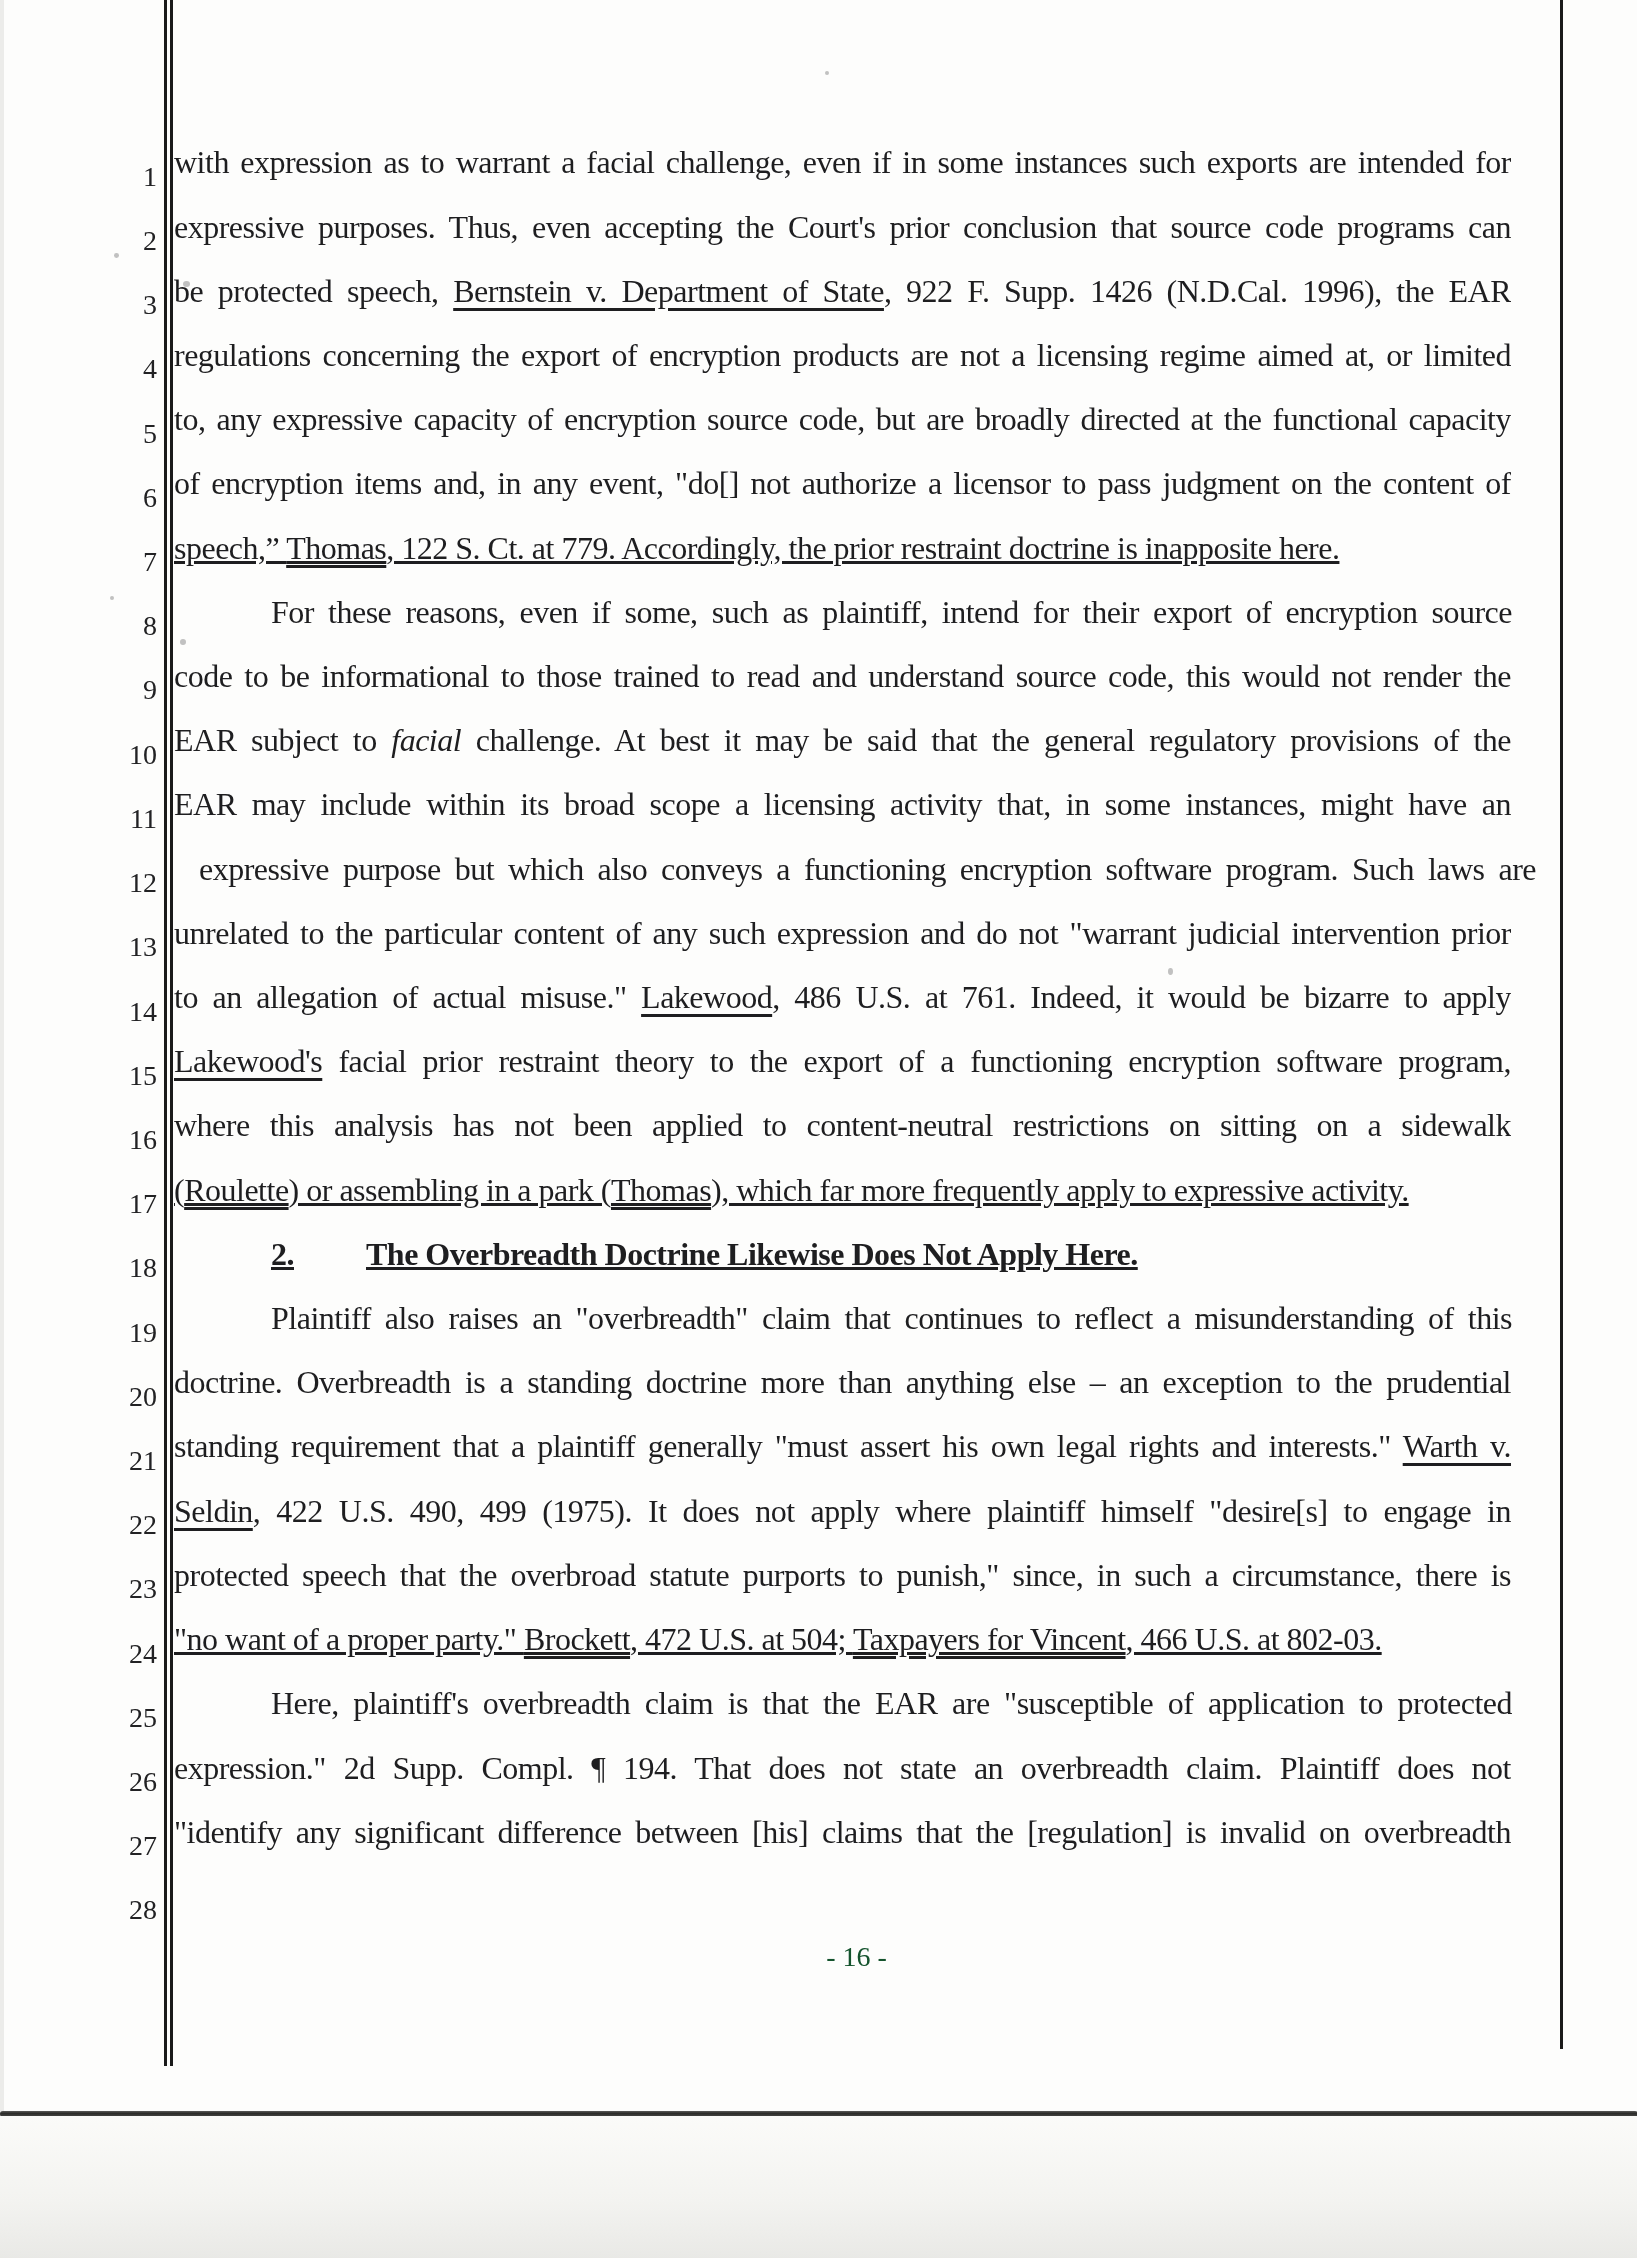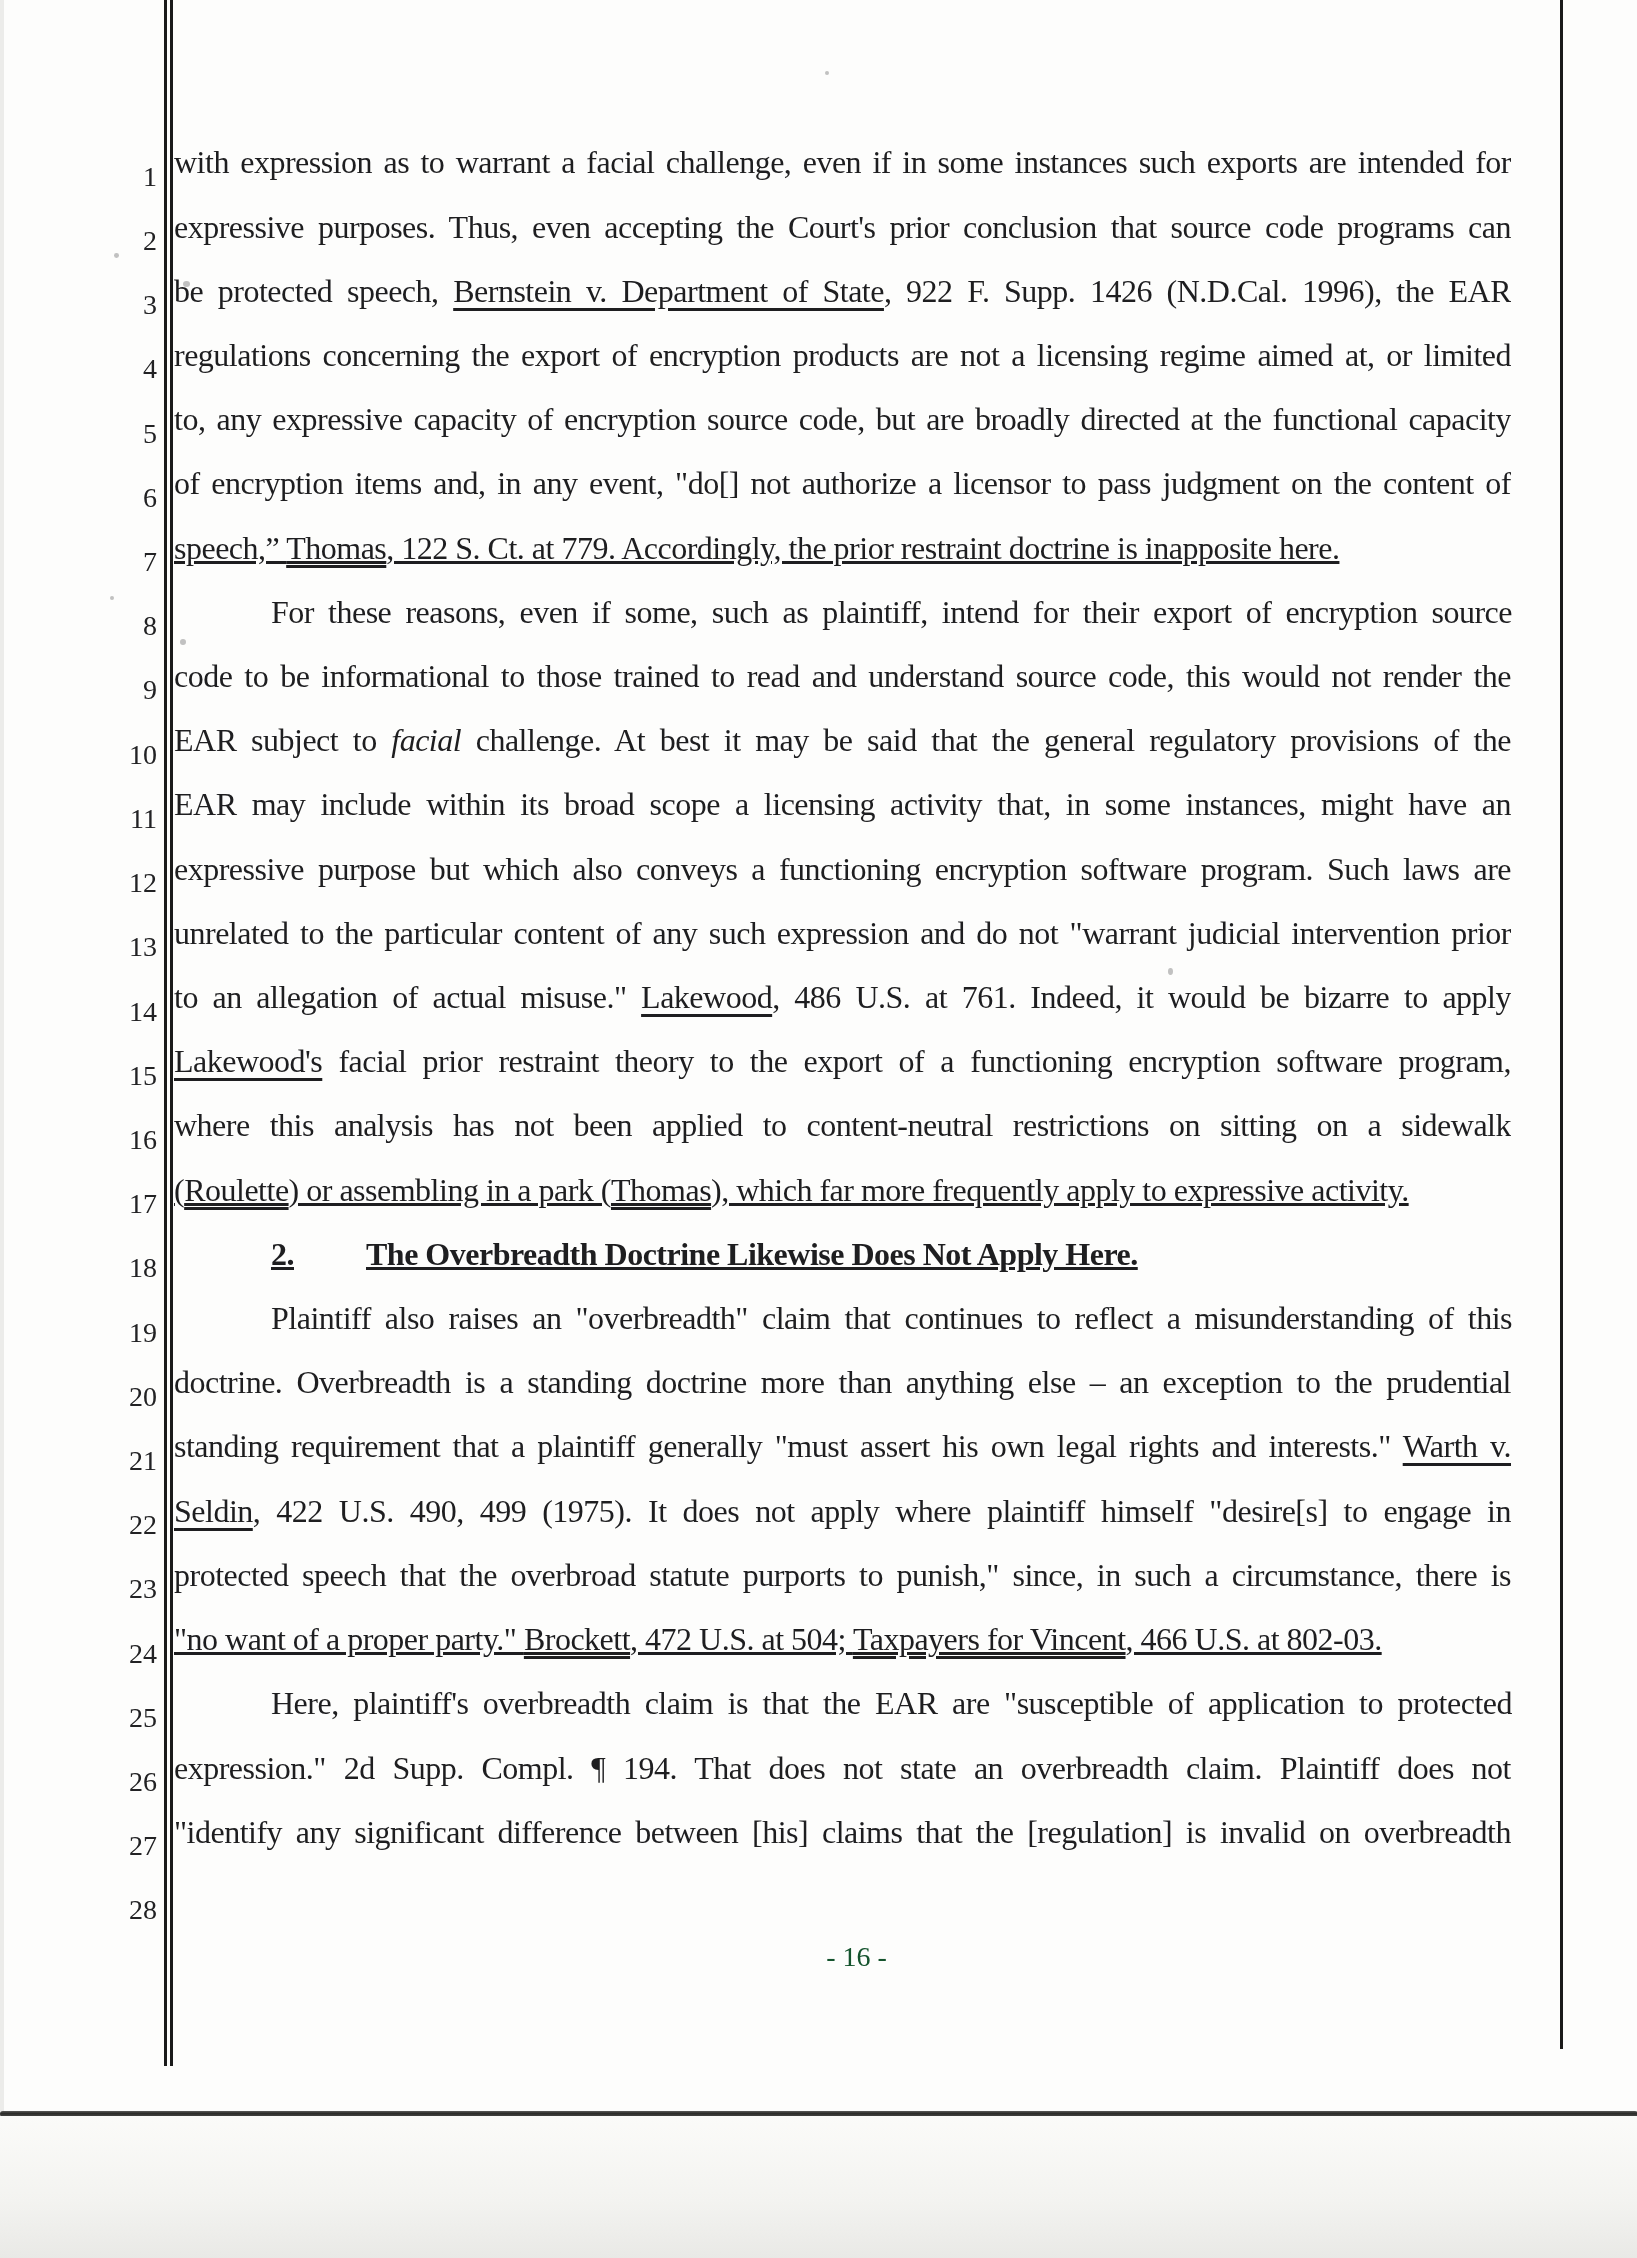--- a/index.html
+++ b/index.html
@@ -93,21 +93,21 @@
       <div class="line just" style="top: 195px;"><span>expressive purposes.  Thus, even accepting the Court's prior conclusion that source code programs can</span></div>
       <div class="line just" style="top: 259px;"><span>be protected speech, </span><span class="u">Bernstein v. Department of State</span><span>, 922 F. Supp. 1426 (N.D.Cal. 1996), the EAR</span></div>
       <div class="line just" style="top: 323px;"><span>regulations concerning the export of encryption products are not a licensing regime aimed at, or limited</span></div>
       <div class="line just" style="top: 387px;"><span>to, any expressive capacity of encryption source code, but are broadly directed at the functional capacity</span></div>
       <div class="line just" style="top: 451px;"><span>of encryption items and, in any event, "do[] not authorize a licensor to pass judgment on the content of</span></div>
       <div class="line natural" style="top: 516px;"><span>speech,” </span><span class="u">Thomas</span><span>, 122 S. Ct. at 779.  Accordingly, the prior restraint doctrine is inapposite here.</span></div>
       <div class="line just indent" style="top: 580px;"><span>For these reasons, even if some, such as plaintiff, intend for their export of encryption source</span></div>
       <div class="line just" style="top: 644px;"><span>code to be informational to those trained to read and understand source code, this would not render the</span></div>
       <div class="line just" style="top: 708px;"><span>EAR subject to </span><span class="it">facial</span><span> challenge.  At best it may be said that the general regulatory provisions of the</span></div>
       <div class="line just" style="top: 772px;"><span>EAR may include within its broad scope a licensing activity that, in some instances, might have an</span></div>
-      <div class="line just" style="top: 837px;"><span>expressive purpose but which also conveys a functioning encryption software program.  Such laws are</span></div>
+      <div class="line just" style="top: 837px; margin-left: 25px;"><span>expressive purpose but which also conveys a functioning encryption software program.  Such laws are</span></div>
       <div class="line just" style="top: 901px;"><span>unrelated to the particular content of any such expression and do not "warrant judicial intervention prior</span></div>
       <div class="line just" style="top: 965px;"><span>to an allegation of actual misuse."  </span><span class="u">Lakewood</span><span>, 486 U.S. at 761.  Indeed, it would be bizarre to apply</span></div>
       <div class="line just" style="top: 1029px;"><span class="u">Lakewood's</span><span> facial prior restraint theory to the export of a functioning encryption software program,</span></div>
       <div class="line just" style="top: 1093px;"><span>where this analysis has not been applied to content-neutral restrictions on sitting on a sidewalk</span></div>
       <div class="line natural" style="top: 1158px;"><span>(</span><span class="u">Roulette</span><span>) or assembling in a park (</span><span class="u">Thomas</span><span>), which far more frequently apply to expressive activity.</span></div>
       <div class="line natural indent" style="top: 1222px;"><span class="bd">2.</span><span class="gap"></span><span class="bd">The Overbreadth Doctrine Likewise Does Not Apply Here.</span></div>
       <div class="line just indent" style="top: 1286px;"><span>Plaintiff also raises an "overbreadth" claim that continues to reflect a misunderstanding of this</span></div>
       <div class="line just" style="top: 1350px;"><span>doctrine.  Overbreadth is a standing doctrine more than anything else – an exception to the prudential</span></div>
       <div class="line just" style="top: 1414px;"><span>standing requirement that a plaintiff generally "must assert his own legal rights and interests."  </span><span class="u">Warth v.</span></div>
       <div class="line just" style="top: 1479px;"><span class="u">Seldin</span><span>, 422 U.S. 490, 499 (1975).  It does not apply where plaintiff himself "desire[s] to engage in</span></div>

